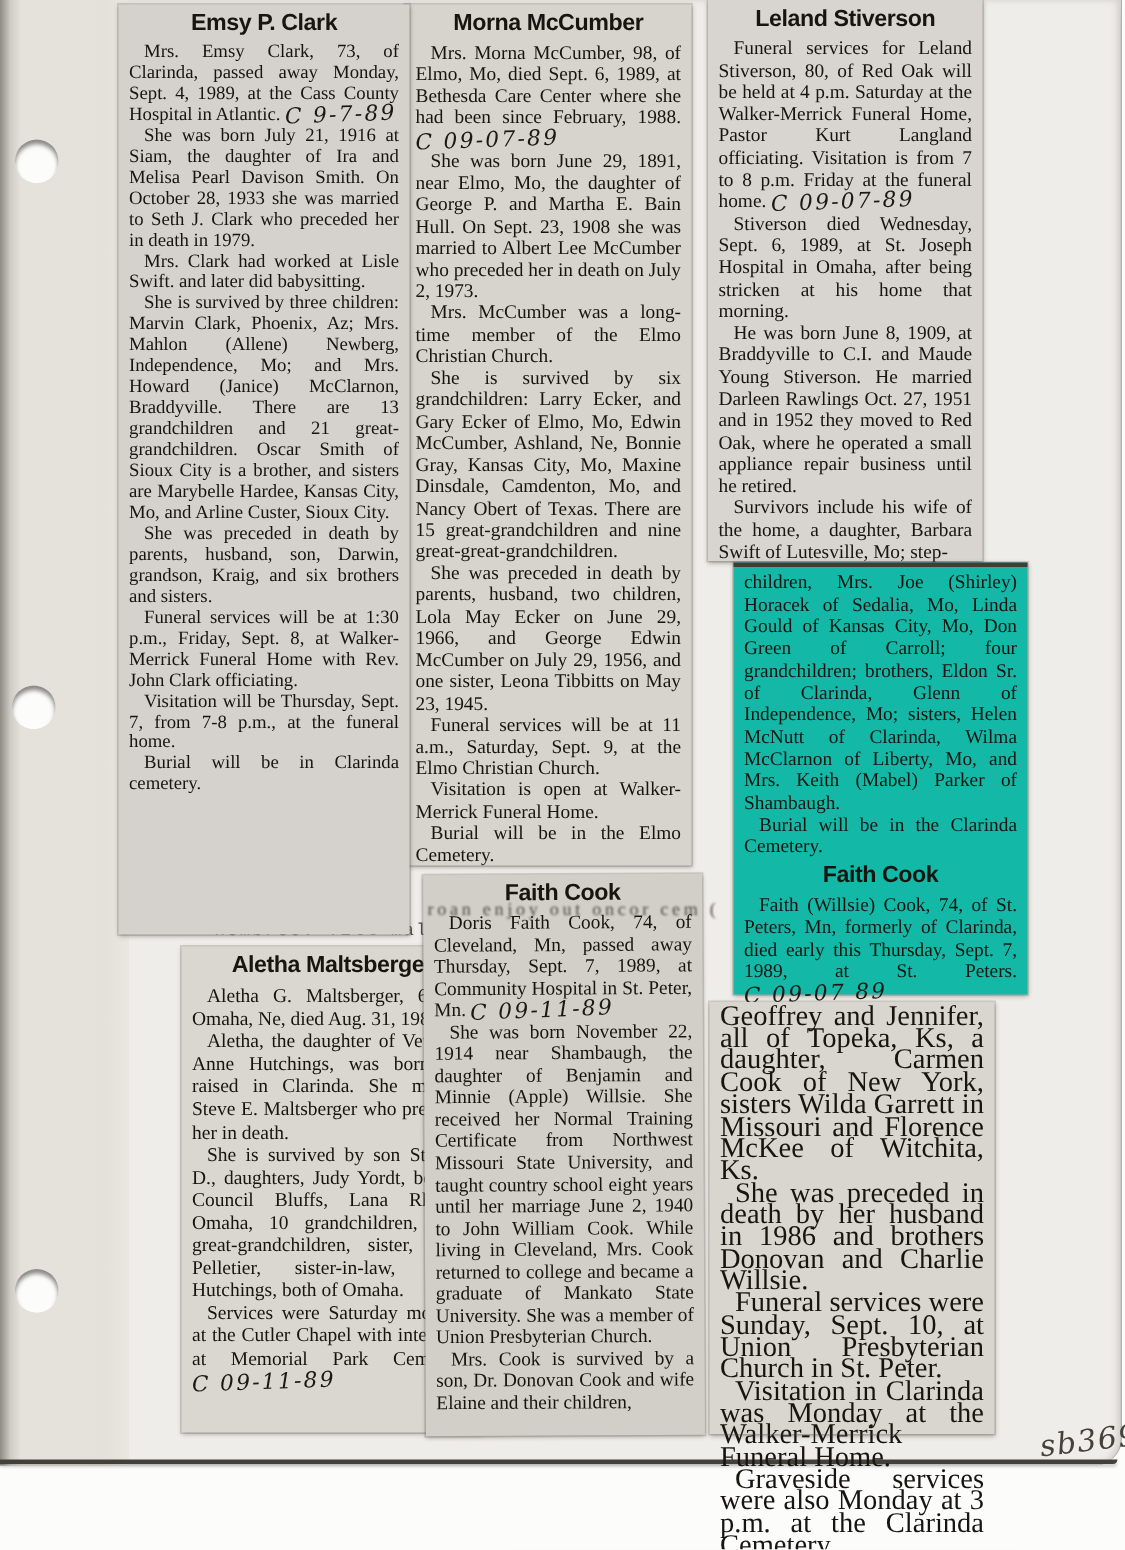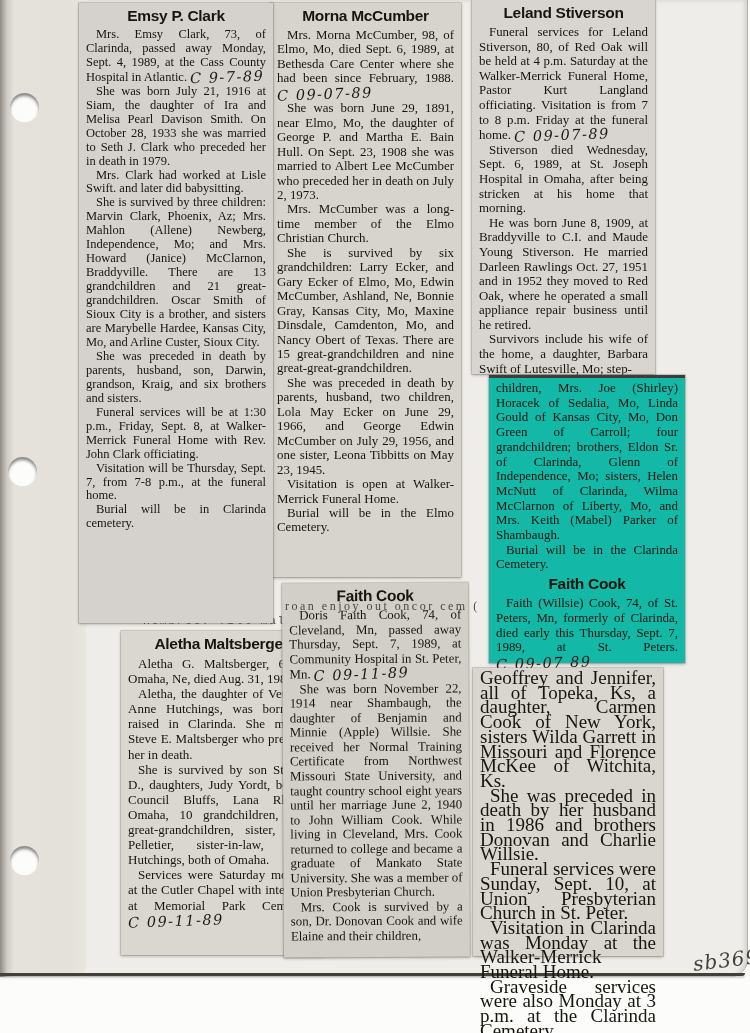--- a/index.html
+++ b/index.html
@@ -104,20 +104,21 @@
     <p class="para"><span>Services were Saturday morning at the Cutler Chapel with interment at Memorial Park Cemetery.</span> <span class="hw">C 09-11-89</span></p>
   </div>
 
   <div class="clip" style="left:270px; top:3px; width:191px; height:574px; background:#d7d4ce; font-size:12.9px; line-height:14.45px; z-index:1;">
     <h2>Morna McCumber</h2>
     <p class="para"><span>Mrs. Morna McCumber, 98, of Elmo, Mo, died Sept. 6, 1989, at Bethesda Care Center where she had been since February, 1988.</span> <span class="hw">C 09-07-89</span></p>
     <p class="para">She was born June 29, 1891, near Elmo, Mo, the daughter of George P. and Martha E. Bain Hull. On Sept. 23, 1908 she was married to Albert Lee McCumber who preceded her in death on July 2, 1973.</p>
     <p class="para">Mrs. McCumber was a long-time member of the Elmo Christian Church.</p>
     <p class="para">She is survived by six grandchildren: Larry Ecker, and Gary Ecker of Elmo, Mo, Edwin McCumber, Ashland, Ne, Bonnie Gray, Kansas City, Mo, Maxine Dinsdale, Camdenton, Mo, and Nancy Obert of Texas. There are 15 great-grandchildren and nine great-great-grandchildren.</p>
     <p class="para">She was preceded in death by parents, husband, two children, Lola May Ecker on June 29, 1966, and George Edwin McCumber on July 29, 1956, and one sister, Leona Tibbitts on May 23, 1945.</p>
+    <p class="para">Funeral services will be at 11 a.m., Saturday, Sept. 9, at the Elmo Christian Church.</p>
     <p class="para">Visitation is open at Walker-Merrick Funeral Home.</p>
     <p class="para">Burial will be in the Elmo Cemetery.</p>
   </div>
 
   <div class="cutline" style="left:285px; top:563px; z-index:3;margin-top:36px;">roan enjoy out oncor cem (</div>
 
   <div class="clip" style="left:283px; top:583px; width:186px; height:374px; background:#d2cfc9; font-size:12.9px; line-height:14.55px; z-index:2; transform:rotate(-0.3deg);">
     <h2>Faith Cook</h2>
     <p class="para"><span>Doris Faith Cook, 74, of Cleveland, Mn, passed away Thursday, Sept. 7, 1989, at Community Hospital in St. Peter, Mn.</span> <span class="hw">C 09-11-89</span></p>
     <p class="para">She was born November 22, 1914 near Shambaugh, the daughter of Benjamin and Minnie (Apple) Willsie. She received her Normal Training Certificate from Northwest Missouri State University, and taught country school eight years until her marriage June 2, 1940 to John William Cook. While living in Cleveland, Mrs. Cook returned to college and became a graduate of Mankato State University. She was a member of Union Presbyterian Church.</p>

